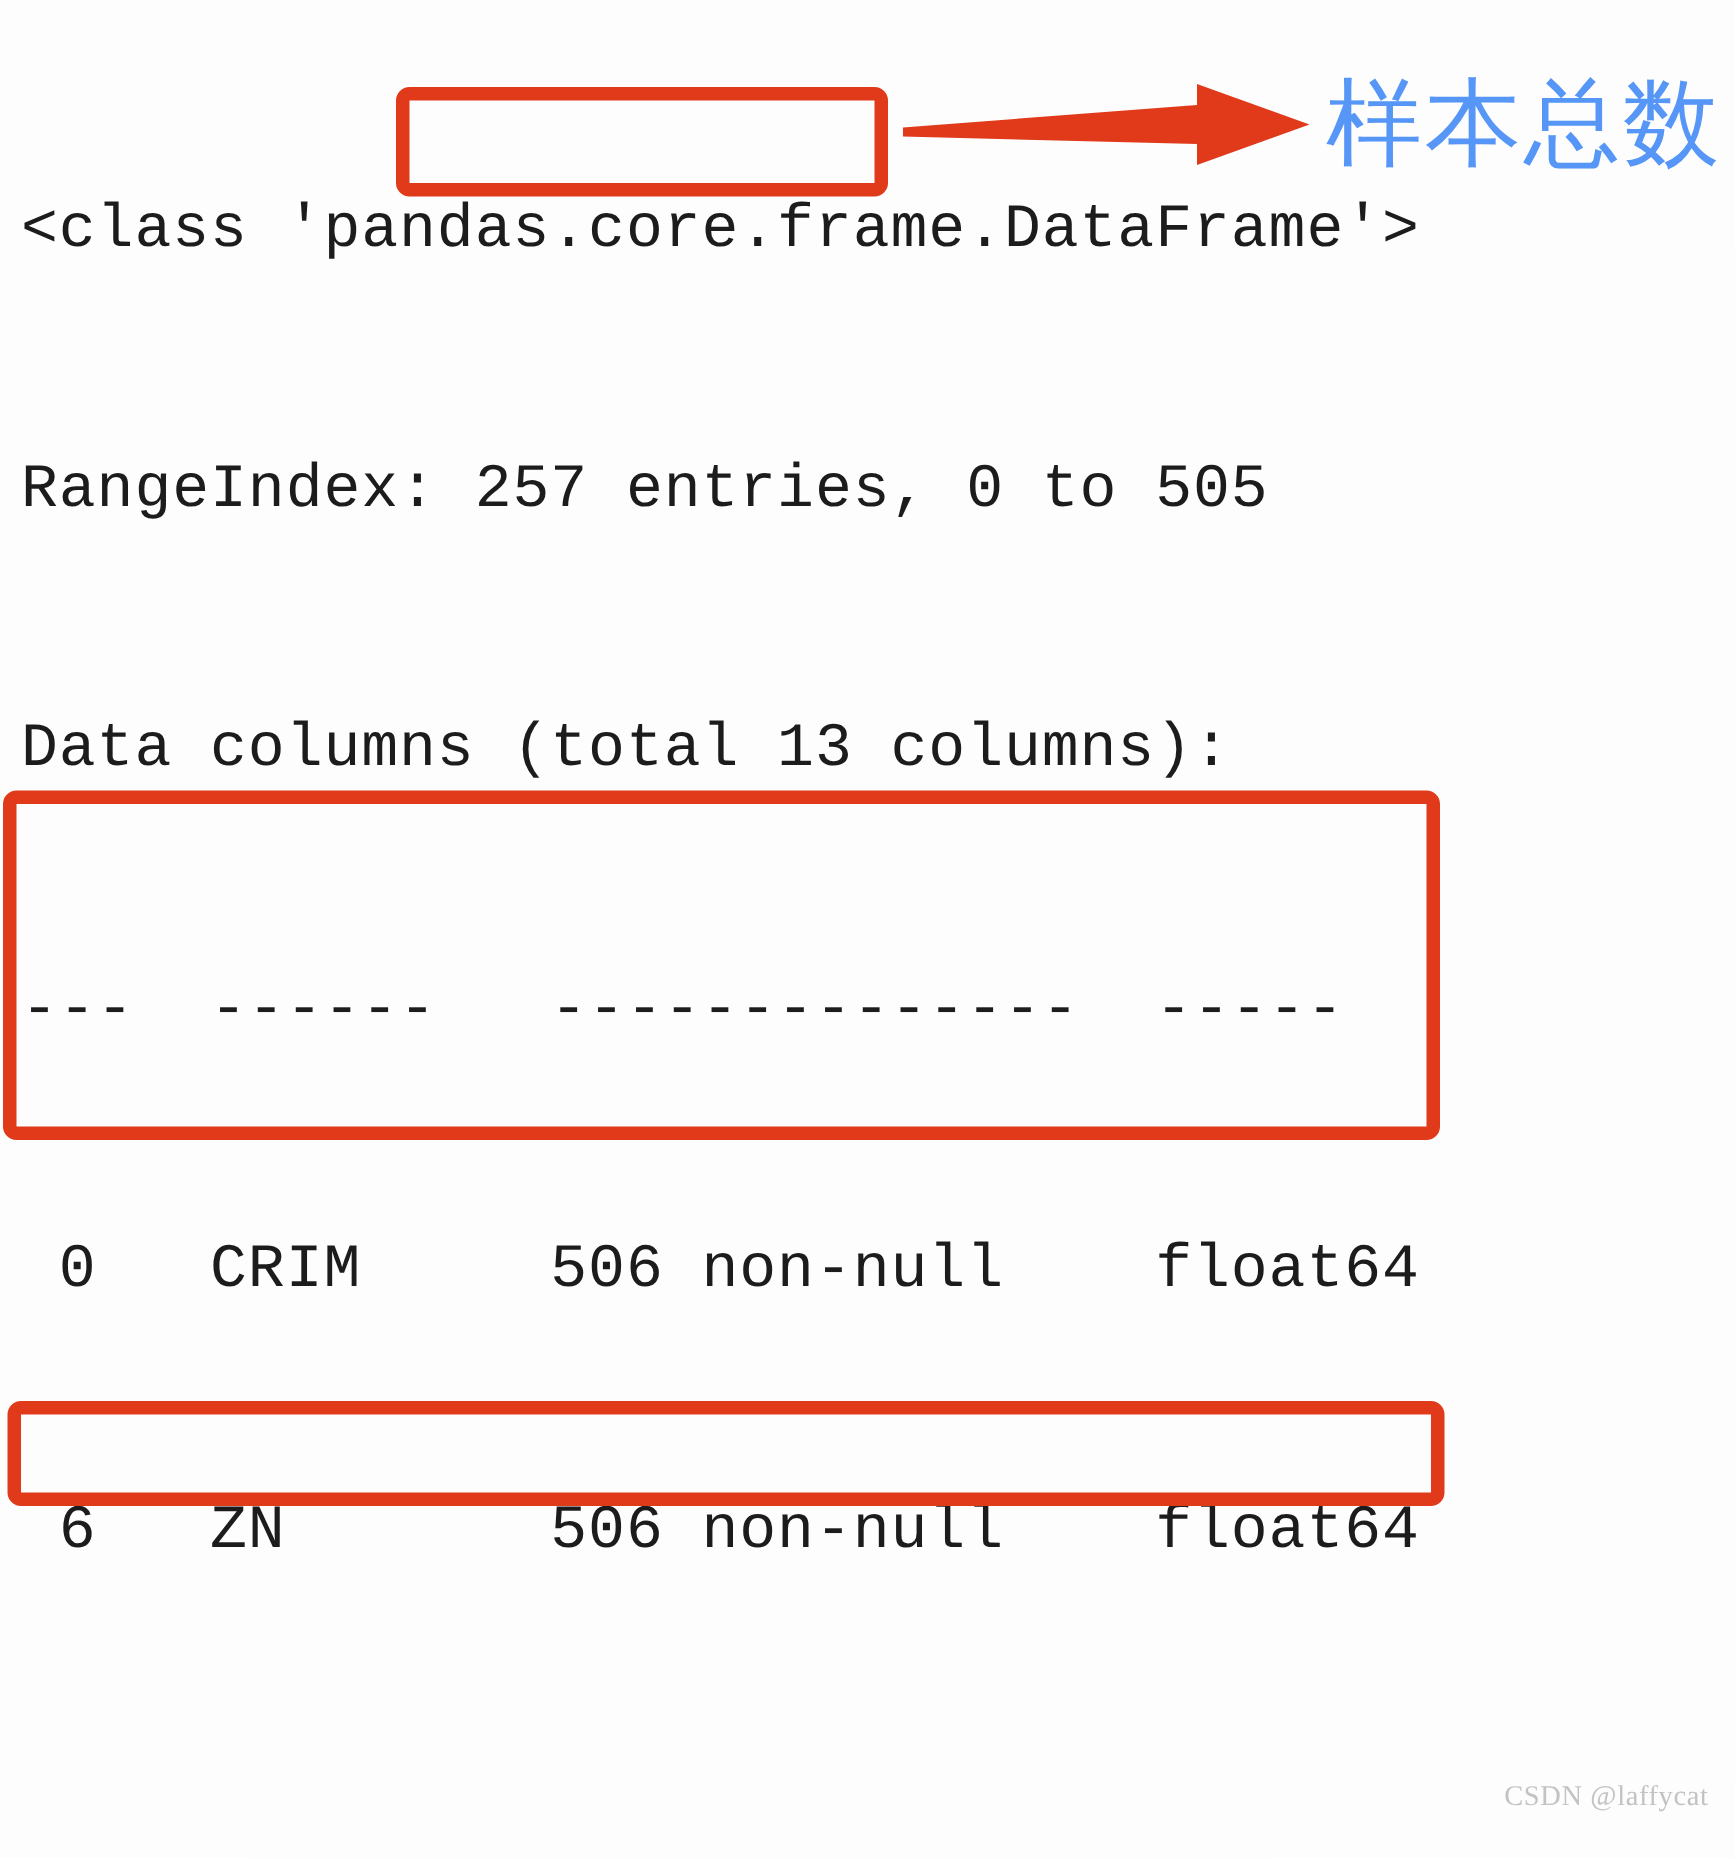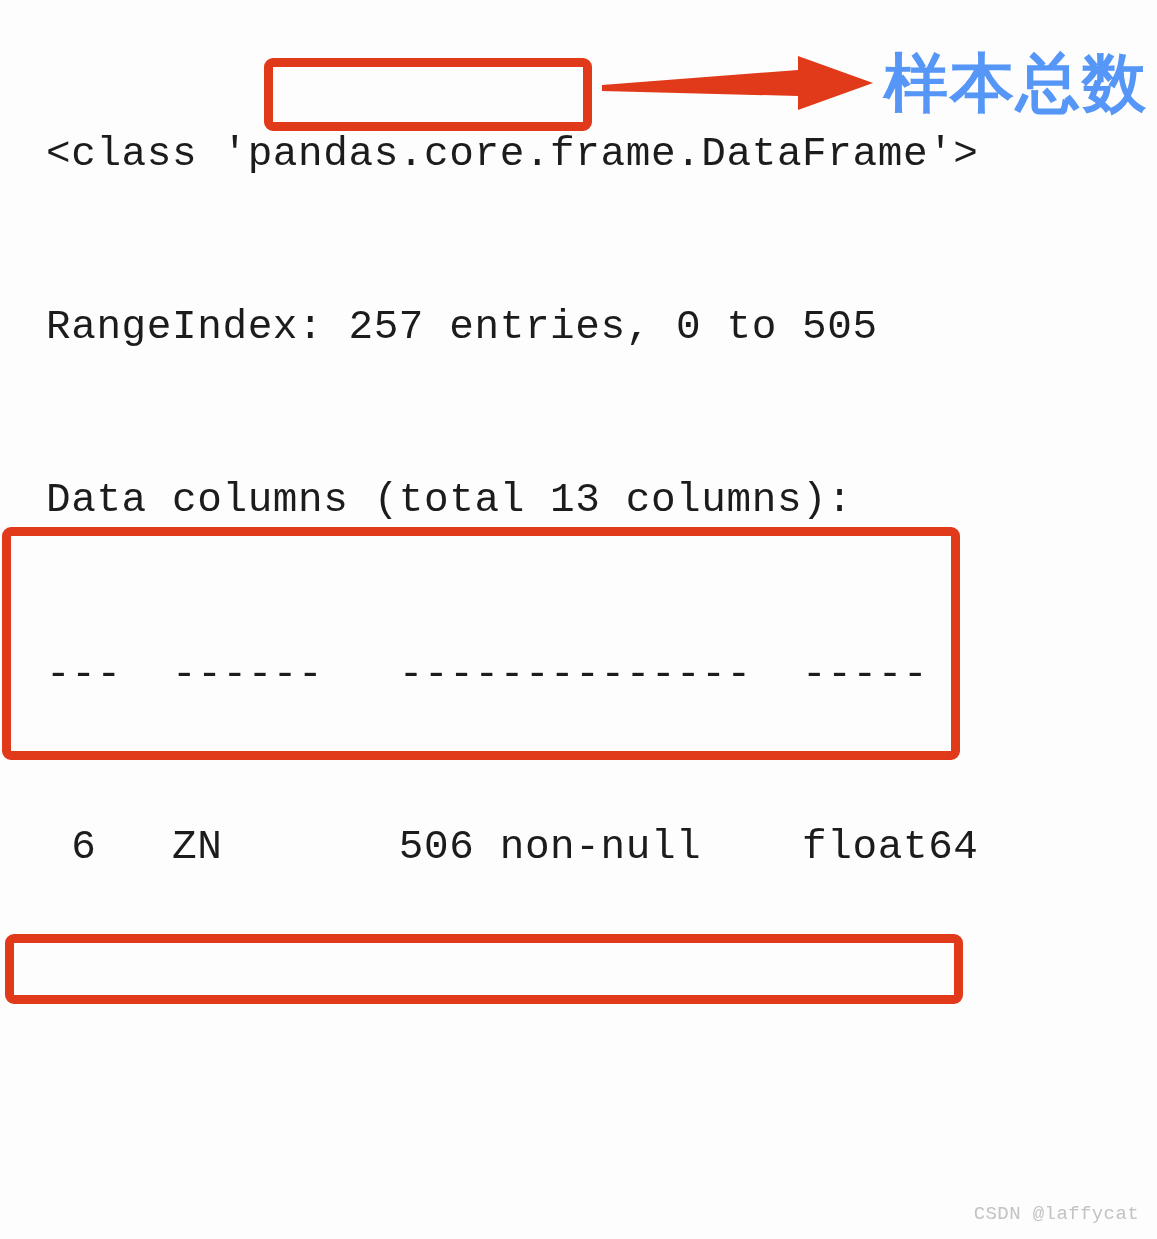--- a/index.html
+++ b/index.html
@@ -30,21 +30,20 @@
     font-size: 41px;
     line-height: 57.8px;
     color: #1c1c1c;
     white-space: pre;
     letter-spacing: 0.6px;
     z-index: 2;
   }
   .line {
     height: 57.8px;
     white-space: pre;
-    margin-left: 32px;
   }
 
   
   .redbox {
     position: absolute;
     border: 9px solid #e03a1a;
     border-radius: 9px;
     box-sizing: border-box;
     background: transparent;
     z-index: 4;
@@ -80,51 +79,52 @@
     pointer-events: none;
   }
 
   
   #annotation {
     position: absolute;
     left: 884px;
     top: 48px;
     font-family: "DejaVu Sans", "Liberation Sans", sans-serif;
     font-size: 64px;
-    font-weight: 700;
+    font-weight: 400;
     line-height: 70px;
     color: #5596f7;
     letter-spacing: 2px;
     white-space: nowrap;
     z-index: 6;
   }
 
   
   #watermark {
     position: absolute;
     right: 18px;
-    bottom: 14px;
-    font-family: Liberation Mono, monospace;
+    bottom: 30px;
+    font-family: Liberation Serif, serif;
     font-size: 19px;
     color: #c3c3c3;
     letter-spacing: 0.4px;
     z-index: 7;
     white-space: nowrap;
   }
 </style>
 </head>
 <body>
 
 <div id="screenshot">
 
   <div class="console">
     <div class="line">&lt;class 'pandas.core.frame.DataFrame'&gt;</div>
     <div class="line">RangeIndex: 257 entries, 0 to 505</div>
     <div class="line">Data columns (total 13 columns):</div>
     <div class="line">---  ------   --------------  -----</div>
+    <div class="line"> 0   CRIM     506 non-null    float64</div>
     <div class="line"> 6   ZN       506 non-null    float64</div>
     
     
     
     
     
     
     
     
     

